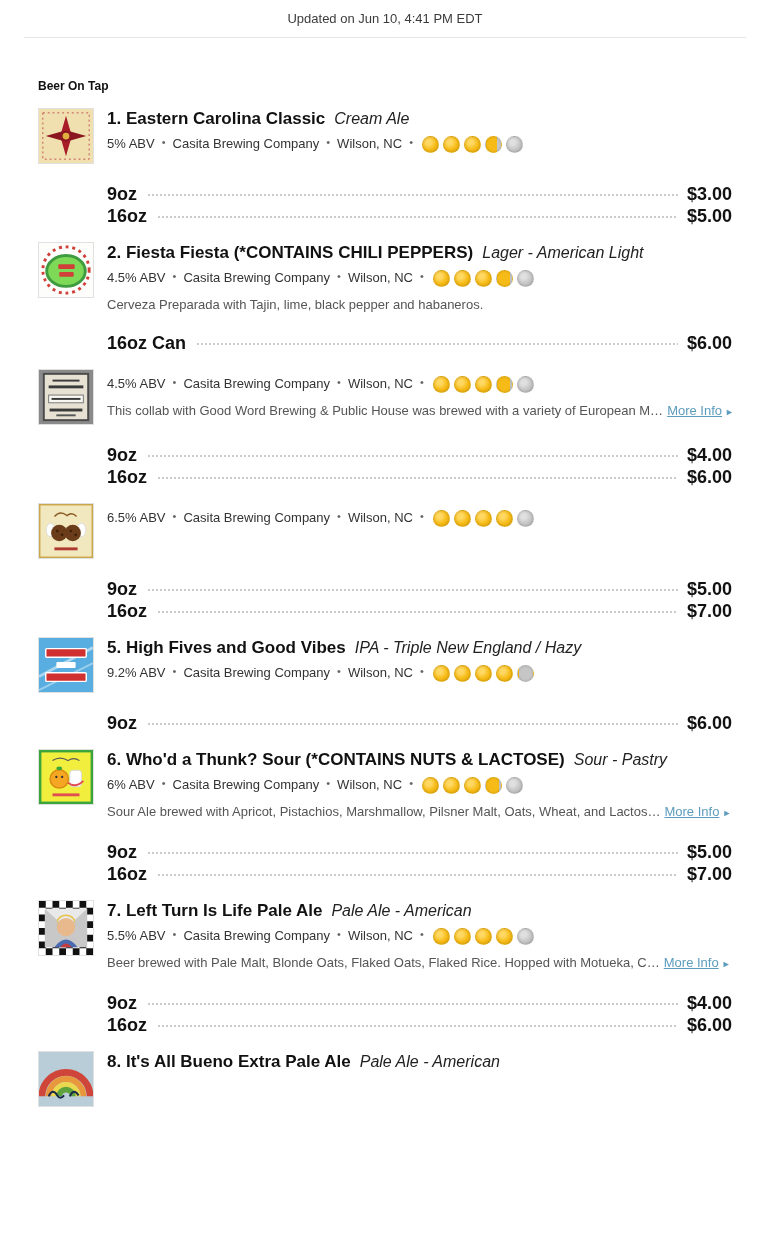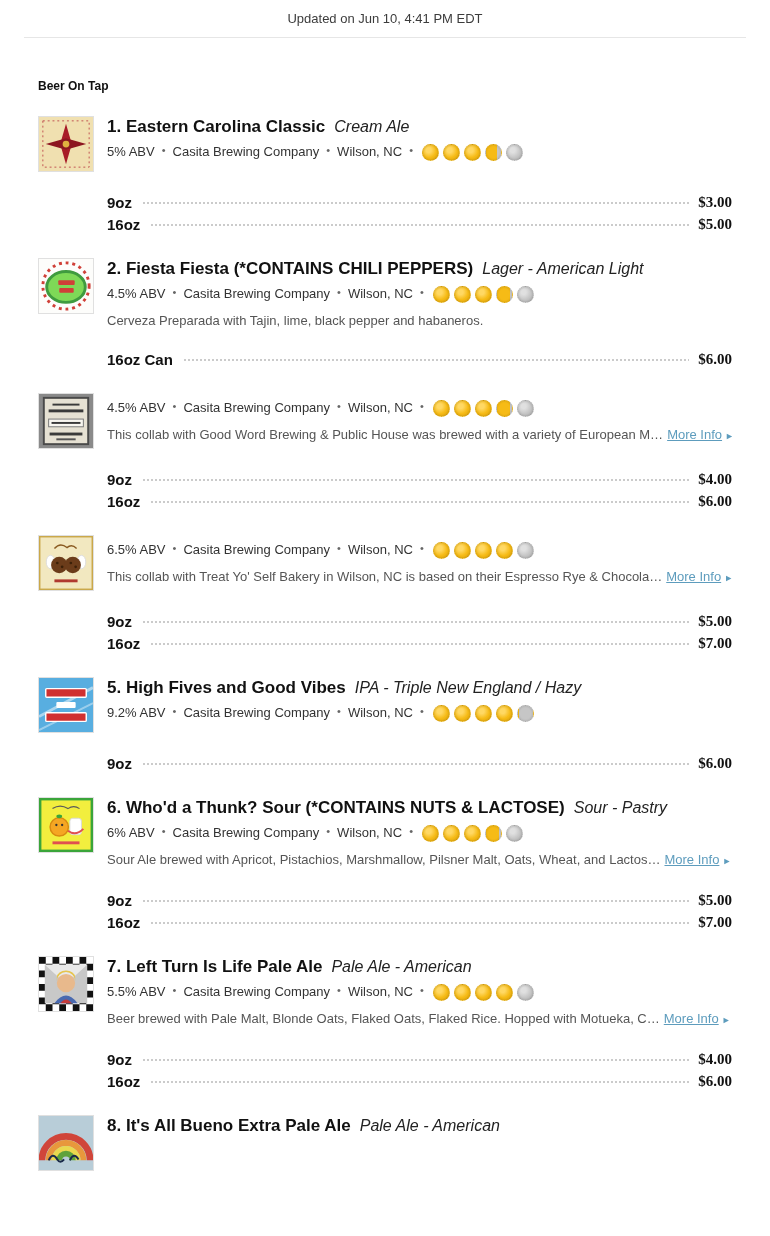--- a/index.html
+++ b/index.html
@@ -9,46 +9,46 @@
     position:relative;
   }
   
   .top-bar{padding-top:9px;text-align:center;}
   .updated-text{font-size:13px;color:#3c3c3c;}
   .top-divider{border:none;border-top:1px solid #e6e6e6;margin:10px 24px 0 24px;}
   
   .main{padding:0 38px;}
   .section-title{font-size:12px;font-weight:bold;color:#111;margin:41px 0 0 0;}
   
-  .beer-item{margin-top:23px;}
+  .beer-item{margin-top:15px;}
   .beer-main{display:flex;gap:13px;}
   .thumb{width:56px;height:56px;flex:0 0 56px;border:1px solid rgba(0,0,0,0.08);box-sizing:border-box;overflow:hidden;background:#f4f4f4;}
   .thumb svg{display:block;width:100%;height:100%;}
   .beer-body{flex:1;min-width:0;}
   .title-row{line-height:21px;}
   .beer-title{font-size:17px;font-weight:bold;color:#111;}
   .beer-style{font-size:16px;font-style:italic;font-weight:normal;color:#222;margin-left:9px;}
   .meta-row{display:flex;align-items:flex-start;margin-top:7px;font-size:13px;color:#333;flex-wrap:nowrap;}
   .meta-sep{color:#666;margin:0 7px;font-size:11px;}
   .caps{display:inline-flex;align-items:center;gap:4px;margin-left:2px;}
   .cap{width:17px;height:17px;border-radius:50%;display:inline-block;
        border:1px dotted rgba(0,0,0,0.15);box-sizing:border-box;
        box-shadow:inset 0 0 2px rgba(0,0,0,0.18);}
   .desc-row{margin-top:9px;font-size:13px;color:#555;line-height:17px;white-space:nowrap;overflow:hidden;}
   .more-info{color:#5d9cbd;text-decoration:none;cursor:pointer;margin-left:4px;}
   .more-info .mi-label{text-decoration:underline;}
   .more-info .mi-arrow{font-size:9px;margin-left:3px;}
   
   .servings{margin-left:69px;margin-top:19px;}
-  .serving-row{display:flex;align-items:center;height:22px;font-size:15px;color:#111;}
+  .serving-row{display:flex;align-items:center;height:22px;font-size:18px;color:#111;}
   .serving-size{font-weight:bold;white-space:nowrap;}
   .leader{flex:1;align-self:center;height:6px;margin:2px 9px 0 10px;
     background-image:radial-gradient(circle,#cbcbcb 0.9px,transparent 1.2px);
     background-size:4px 4px;background-position:0 1px;}
-  .serving-price{font-weight:bold;white-space:nowrap;font-family:Liberation Serif, serif;}
+  .serving-price{font-weight:bold;white-space:nowrap;}
 </style>
 </head>
 <body>
 
 <header class="top-bar">
   <span class="updated-text">Updated on Jun 10, 4:41 PM EDT</span>
 </header>
 <hr class="top-divider">
 
 <main class="main">
@@ -208,21 +208,20 @@
               <span>Wilson, NC</span>
               <span class="meta-sep">•</span>
               <span class="caps">
                 <span class="cap" style="background: radial-gradient(circle at 38% 35%, rgb(255, 216, 99) 18%, rgb(246, 187, 22) 55%, rgb(226, 166, 13) 100%);"></span>
                 <span class="cap" style="background: radial-gradient(circle at 38% 35%, rgb(255, 216, 99) 18%, rgb(246, 187, 22) 55%, rgb(226, 166, 13) 100%);"></span>
                 <span class="cap" style="background: radial-gradient(circle at 38% 35%, rgb(255, 216, 99) 18%, rgb(246, 187, 22) 55%, rgb(226, 166, 13) 100%);"></span>
                 <span class="cap" style="background: radial-gradient(circle at 38% 35%, rgb(255, 216, 99) 18%, rgb(246, 187, 22) 55%, rgb(226, 166, 13) 100%);"></span>
                 <span class="cap" style="background: radial-gradient(circle at 38% 35%, rgb(224, 224, 224) 18%, rgb(198, 198, 198) 55%, rgb(174, 174, 174) 100%);"></span>
               </span>
             </div>
-            <div class="desc-row"><span>This collab with Treat Yo' Self Bakery in Wilson, NC is based on their Espresso Rye &amp; Chocola…</span><a class="more-info" href="#"><span class="mi-label">More Info</span><span class="mi-arrow">►</span></a></div>
           </div>
         </div>
         <div class="servings">
           <div class="serving-row">
             <span class="serving-size">9oz</span>
             <span class="leader"></span>
             <span class="serving-price">$5.00</span>
           </div>
           <div class="serving-row">
             <span class="serving-size">16oz</span>

